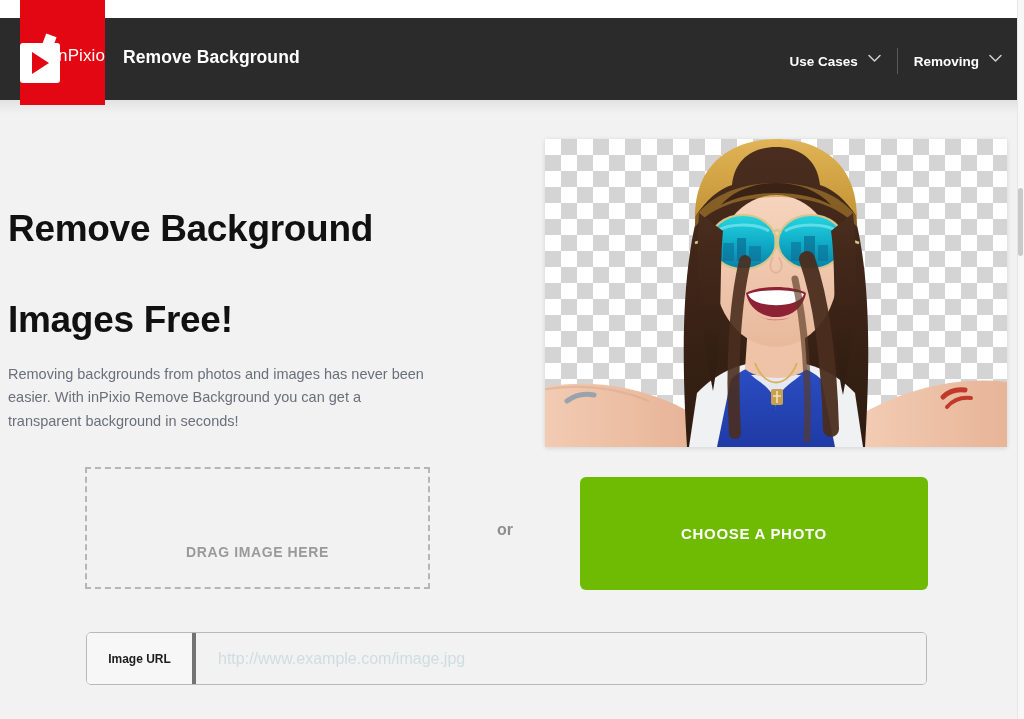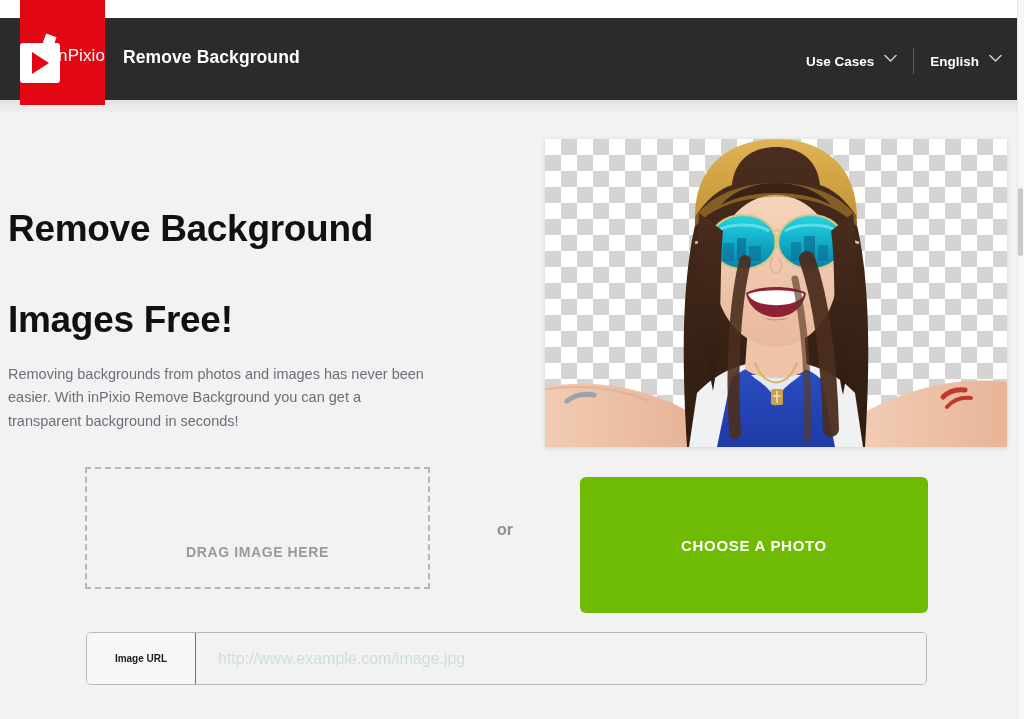--- a/index.html
+++ b/index.html
@@ -172,21 +172,21 @@
   .or-label {
     position: absolute;
     left: 497px; top: 521px;
     color: #8e8e8e;
     font-size: 16px;
     font-weight: bold;
   }
   .choose-btn {
     position: absolute;
     left: 580px; top: 477px;
-    width: 348px; height: 136px;
+    width: 348px; height: 113px;
     background: #6fba02;
     border: none;
     border-radius: 6px;
     color: #ffffff;
     font-size: 15px;
     font-weight: bold;
     letter-spacing: 0.7px;
     font-family: "Liberation Sans", sans-serif;
     cursor: pointer;
   }
@@ -202,23 +202,23 @@
     box-sizing: border-box;
     background: #f5f5f5;
     overflow: hidden;
   }
   .url-addon {
     width: 109px;
     display: flex;
     align-items: center;
     justify-content: center;
     background: #f7f7f7;
-    border-right: 1px solid #737373;
+    border-right: 4px solid #737373;
     color: #1d1d1d;
-    font-size: 10px;
+    font-size: 12px;
     font-weight: bold;
     box-sizing: border-box;
   }
   .url-input {
     flex: 1;
     border: none;
     outline: none;
     background: #f2f2f2;
     padding: 0 0 0 22px;
     font-size: 16px;
@@ -292,21 +292,21 @@
     <div class="nav-item">
       <span>Use Cases</span>
       <span class="chev">
         <svg width="13" height="9" viewBox="0 0 13 9" aria-hidden="true">
           <path d="M1 1.5 L6.5 7 L12 1.5" fill="none" stroke="#cfcfcf" stroke-width="1.5" stroke-linecap="round" stroke-linejoin="round"></path>
         </svg>
       </span>
     </div>
     <div class="nav-sep"></div>
     <div class="nav-item">
-      <span>English</span>
+      <span>Removing</span>
       <span class="chev">
         <svg width="13" height="9" viewBox="0 0 13 9" aria-hidden="true">
           <path d="M1 1.5 L6.5 7 L12 1.5" fill="none" stroke="#cfcfcf" stroke-width="1.5" stroke-linecap="round" stroke-linejoin="round"></path>
         </svg>
       </span>
     </div>
   </div>
 
   <h1 class="headline">
     <span>Remove Background</span><br>

